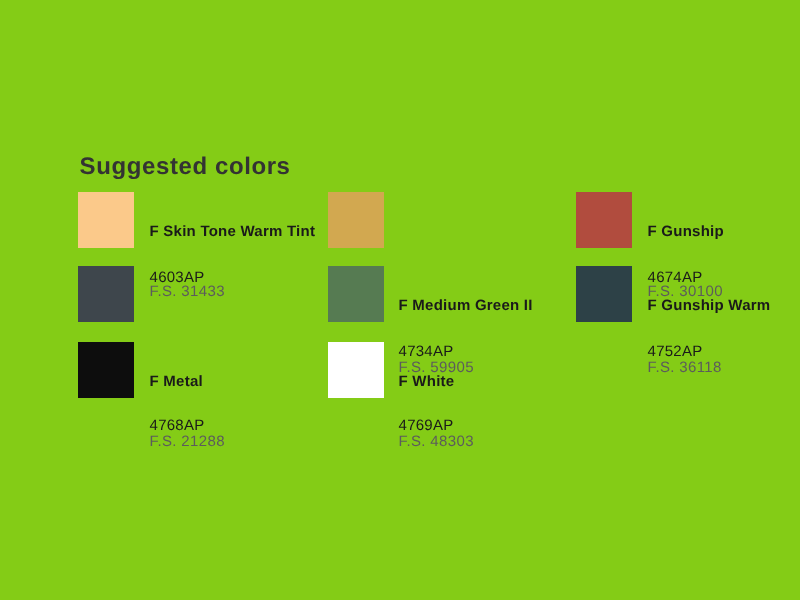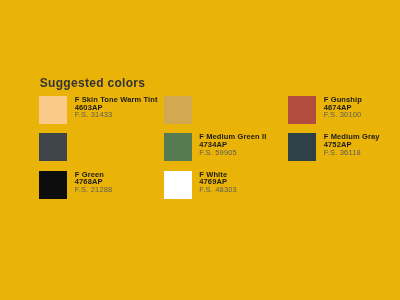--- a/index.html
+++ b/index.html
@@ -2,38 +2,38 @@
 <html><head>
 <meta charset="utf-8">
 <title>Suggested colors</title>
 <style>
   html,body{margin:0;padding:0;}
   body{
     width:400px;height:300px;background:#ffffff;
     font-family:"Liberation Sans",sans-serif;
     overflow:hidden;
   }
-  .panel{position:absolute;left:0;top:0;width:400px;height:300px;background:#eab308;}
+  .panel{position:absolute;left:0;top:0;width:400px;height:300px;background:#84cc16;}
   .panel-title{
     position:absolute;left:39.8px;top:76.5px;
     font-size:12px;font-weight:700;color:#333333;
     letter-spacing:0.3px;line-height:12px;white-space:nowrap;
   }
   .color-grid{position:absolute;left:39.2px;top:96.3px;}
   .color-row{display:flex;}
   .color-cell{display:flex;width:124.5px;height:37.2px;}
   .color-swatch{width:28px;height:28px;flex:0 0 28px;background:#ffffff;}
   .color-info{padding-left:7.6px;}
   .color-name{
     font-size:7.5px;font-weight:700;color:#1a1a1a;
-    line-height:7.6px;white-space:nowrap;letter-spacing:0.12px;
+    line-height:7.6px;white-space:nowrap;letter-spacing:0.12px;margin-top:16px;
   }
   .color-code{
-    font-size:7.5px;font-weight:700;color:#1a1a1a;
-    line-height:7.6px;white-space:nowrap;letter-spacing:0.12px;
+    font-size:7.5px;font-weight:400;color:#1a1a1a;
+    line-height:7.6px;white-space:nowrap;letter-spacing:0.12px;margin-top:15px;
   }
   .color-fs{
     font-size:7.5px;font-weight:400;color:#5c5c5c;
     line-height:7.6px;white-space:nowrap;letter-spacing:0.18px;
   }
 </style>
 </head>
 <body>
 
 <div class="panel">
@@ -68,31 +68,31 @@
           <div class="color-swatch" style="background-color: rgb(86, 123, 82);"></div>
           <div class="color-info">
             <div class="color-name">F Medium Green II</div>
             <div class="color-code">4734AP</div>
             <div class="color-fs">F.S. 59905</div>
           </div>
         </div>
         <div class="color-cell">
           <div class="color-swatch" style="background-color: rgb(45, 65, 71);"></div>
           <div class="color-info">
-            <div class="color-name">F Medium Gray</div>
+            <div class="color-name">F Gunship Warm</div>
             <div class="color-code">4752AP</div>
             <div class="color-fs">F.S. 36118</div>
           </div>
         </div>
       </div>
       <div class="color-row">
         <div class="color-cell">
           <div class="color-swatch" style="background-color: rgb(13, 13, 13);"></div>
           <div class="color-info">
-            <div class="color-name">F Green</div>
+            <div class="color-name">F Metal</div>
             <div class="color-code">4768AP</div>
             <div class="color-fs">F.S. 21288</div>
           </div>
         </div>
         <div class="color-cell">
           <div class="color-swatch" style="background-color: rgb(255, 255, 255);"></div>
           <div class="color-info">
             <div class="color-name">F White</div>
             <div class="color-code">4769AP</div>
             <div class="color-fs">F.S. 48303</div>

